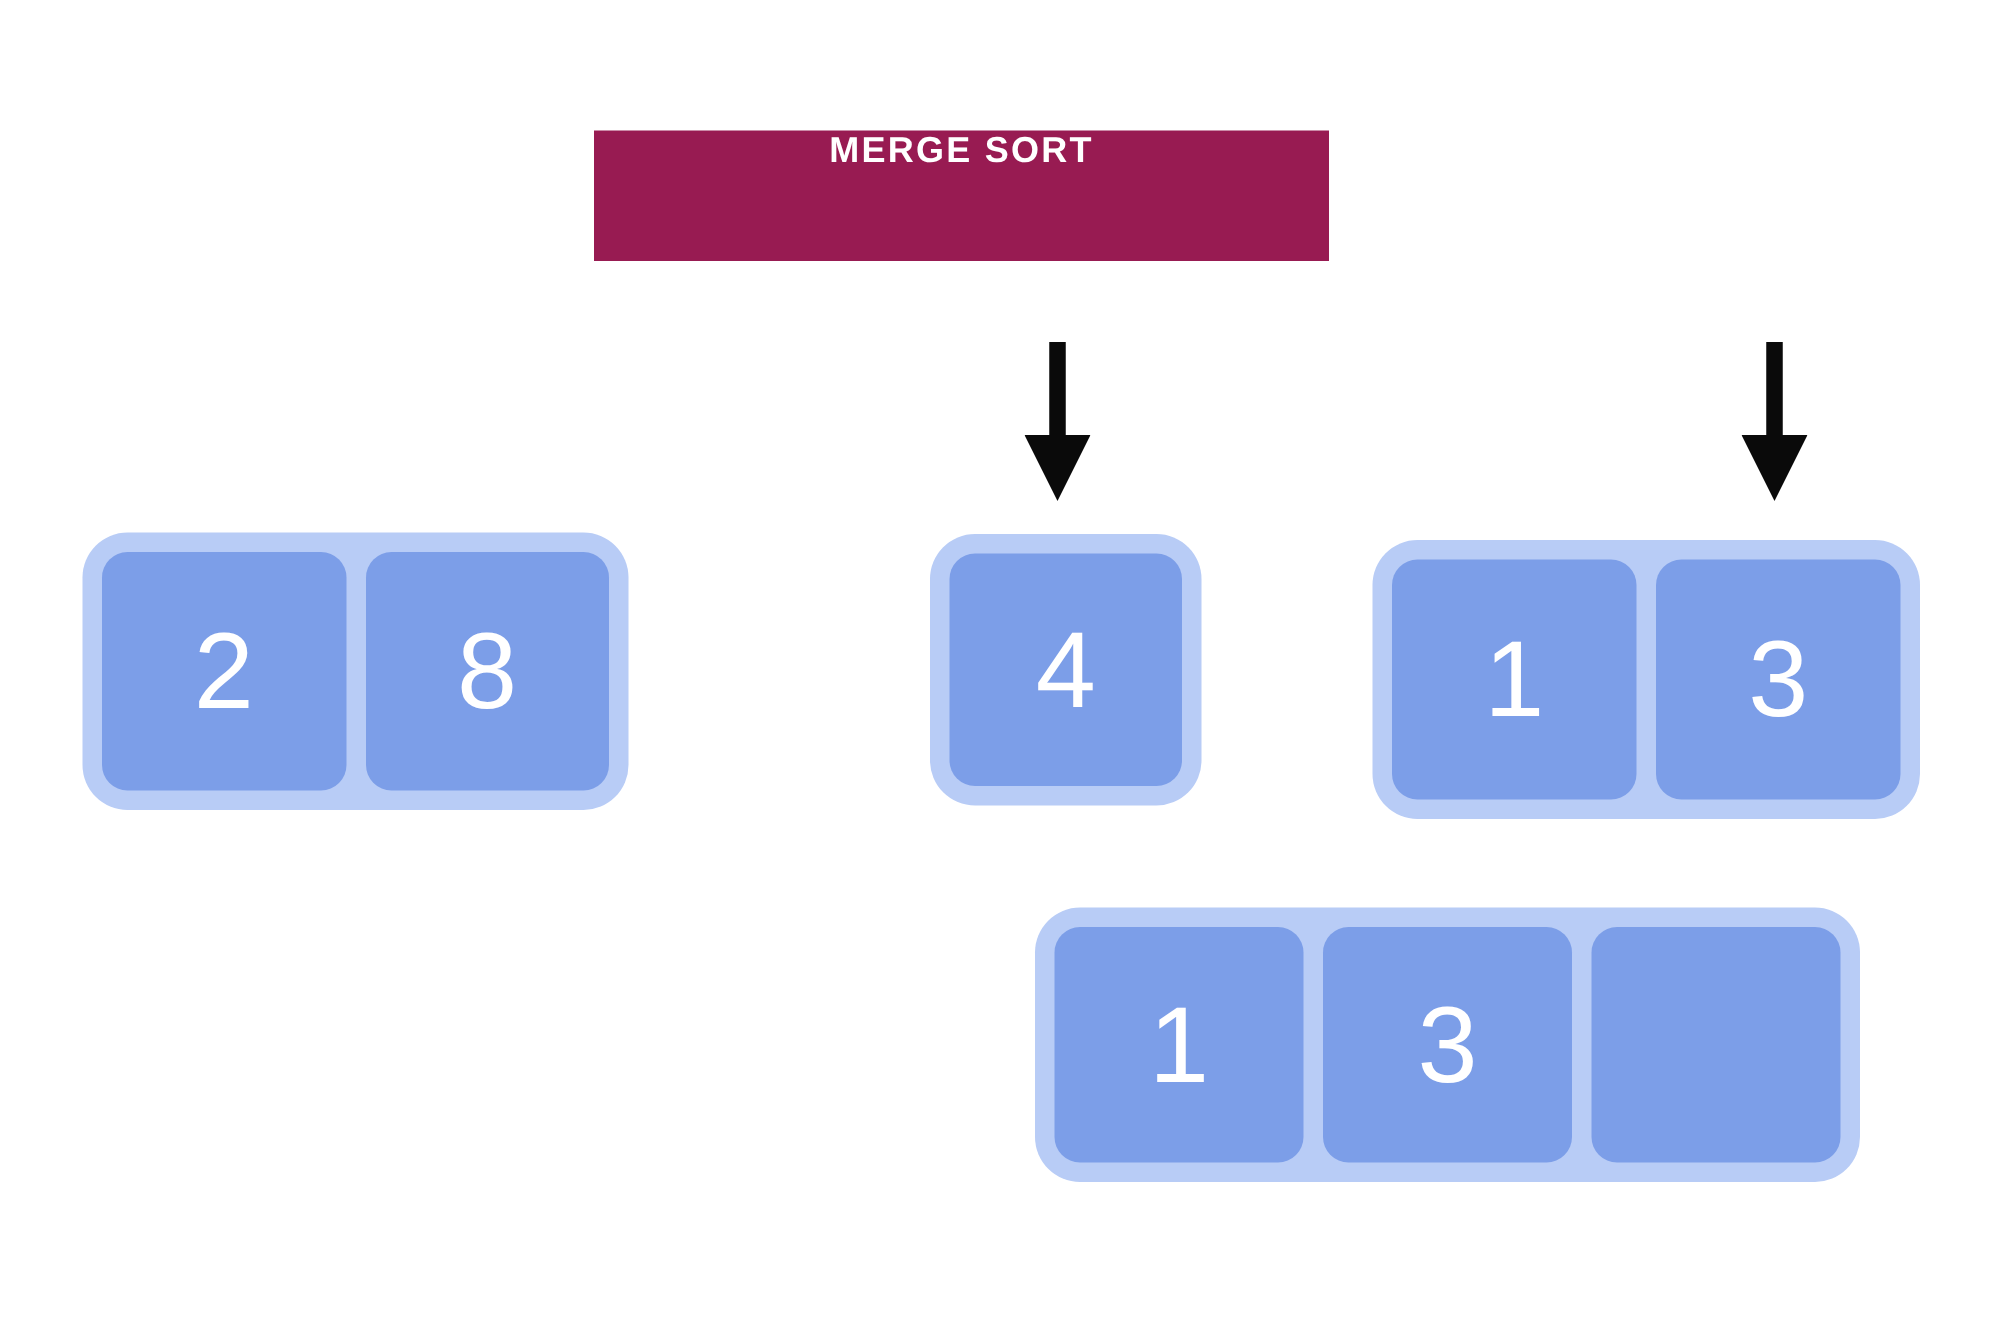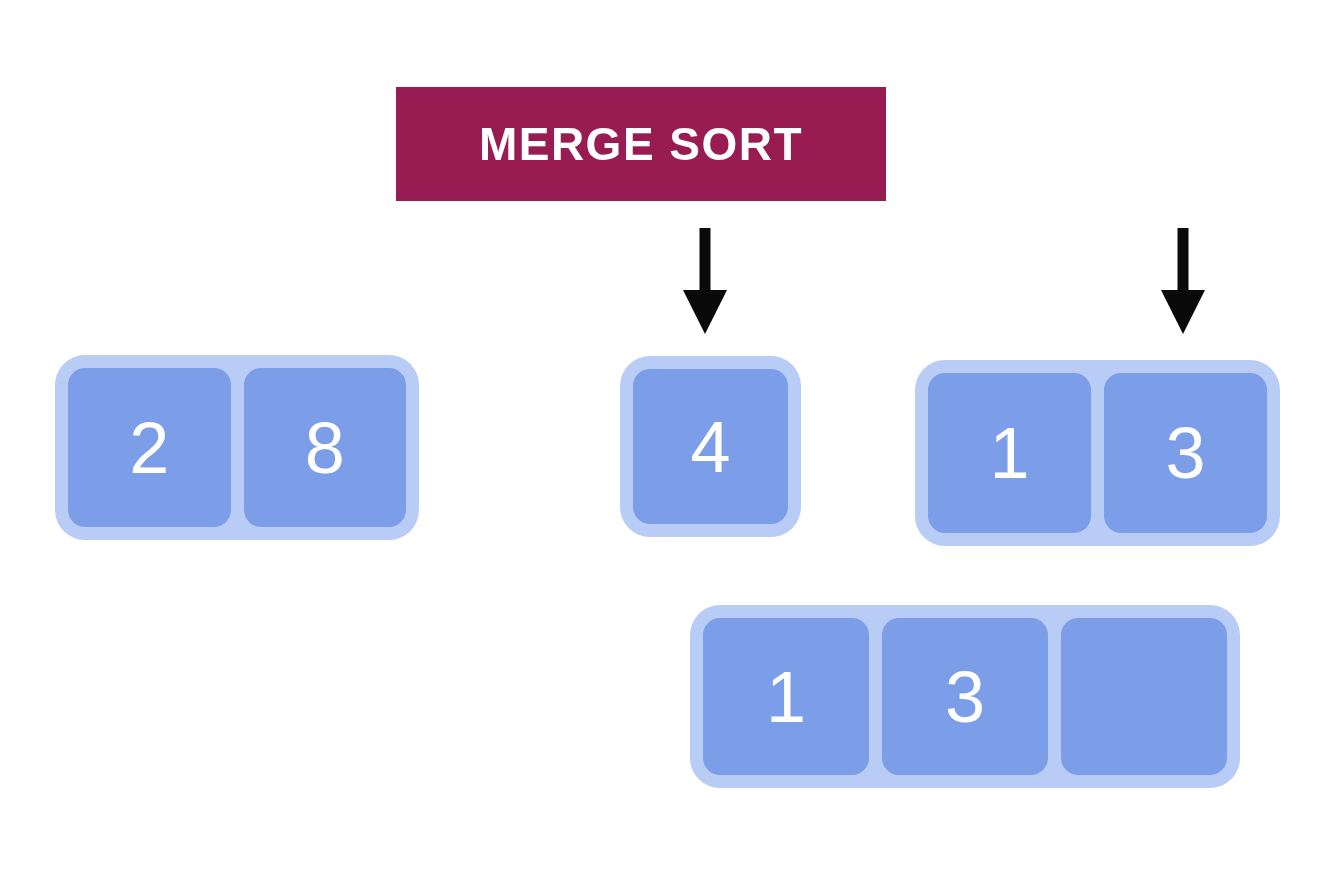--- a/index.html
+++ b/index.html
@@ -13,27 +13,27 @@
     width: 1334px;
     height: 883px;
     background: var(--bg, #ffffff);
     overflow: hidden;
   }
   .title-banner {
     position: absolute;
     left: 396px;
     top: 87px;
     width: 490px;
-    height: 114px;
+    height: 87px;
     background: var(--title-bg, #981B52);
     color: var(--title-fg, #ffffff);
     display: flex;
-    align-items: center;
+    align-items: flex-start;
     justify-content: center;
-    font-size: 46px;
+    font-size: 24px;
     font-weight: 700;
     letter-spacing: 1.5px;
   }
   .array-group {
     position: absolute;
     background: var(--container, #B8CCF6);
     border-radius: 30px;
     padding: 13px;
     display: flex;
     gap: 13px;

